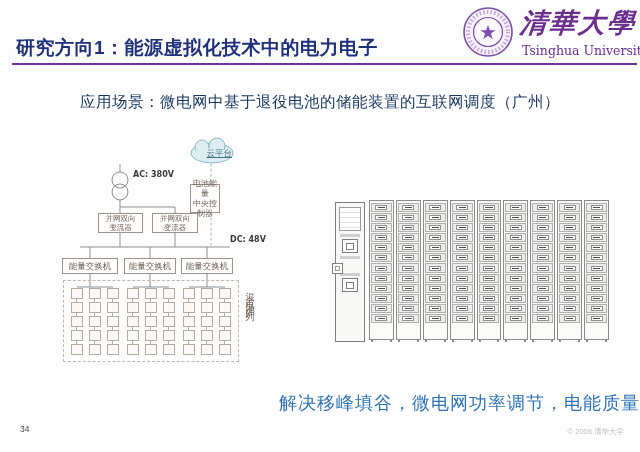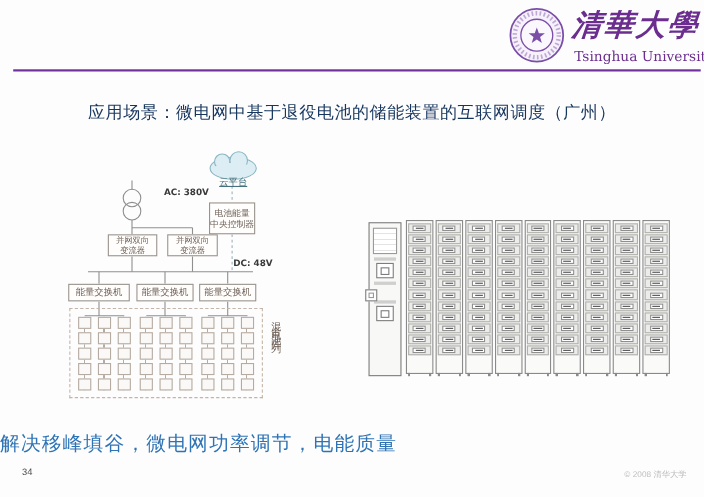--- a/index.html
+++ b/index.html
@@ -13,34 +13,34 @@
   .logo-seal{position:absolute;left:0;top:1px;}
   .logo-zh{position:absolute;left:58px;top:0;font-family:"DejaVu Serif","Liberation Serif",serif;
            font-size:27px;font-weight:bold;font-style:italic;color:var(--tsinghua);
            letter-spacing:2px;transform:skewX(-5deg);white-space:nowrap;}
   .logo-en{position:absolute;left:60px;top:38px;font-family:"DejaVu Serif","Liberation Serif",serif;
            font-size:12.5px;color:var(--tsinghua);white-space:nowrap;}
   
   .subtitle{position:absolute;left:0;right:0;top:92px;text-align:center;
             font-family:"DejaVu Serif","Liberation Serif",serif;
             font-size:15.5px;color:var(--subtitle);letter-spacing:.5px;}
-  .note{position:absolute;left:0;right:0;top:391px;text-align:left;
+  .note{position:absolute;left:0;right:0;top:391px;text-align:right;
         font-family:"DejaVu Serif","Liberation Serif",serif;
         font-size:18px;color:var(--note);letter-spacing:1px;}
   
   .page-num{position:absolute;left:20px;top:424px;font-size:8.5px;color:#4a4a4a;}
   .copyright{position:absolute;right:16px;top:427px;font-size:7.5px;color:#bdbdbd;}
   
   .diagram{position:absolute;left:60px;top:136px;width:270px;height:240px;
            font-family:"DejaVu Serif","Liberation Serif",serif;color:var(--diagram_text);}
   .diagram svg{position:absolute;left:0;top:0;}
   .dbox{position:absolute;border:1px solid #9a938c;background:#fffefd;box-sizing:border-box;
         display:flex;flex-direction:column;align-items:center;justify-content:center;
         text-align:center;line-height:1.25;font-size:8px;}
-  .cloud-label{position:absolute;left:132px;top:24px;width:40px;text-align:center;
+  .cloud-label{position:absolute;left:132px;top:12px;width:40px;text-align:right;
                font-size:8.5px;color:#45707e;text-decoration:underline;}
   .io-label{position:absolute;font-size:8px;font-weight:bold;color:#3a3a3a;
             font-family:"DejaVu Sans","Liberation Sans",sans-serif;white-space:nowrap;}
   .dashed-array{position:absolute;left:3px;top:144px;width:176px;height:82px;
                 border:1px dashed #c3b5a9;box-sizing:border-box;}
   .batt-group{position:absolute;top:152px;width:48px;height:67px;display:flex;gap:6px;}
   .batt-col{width:12px;display:flex;flex-direction:column;gap:3px;
             background:linear-gradient(to right,transparent 5px,#b6aba1 5px,#b6aba1 6px,transparent 6px);}
   .batt-cell{height:11px;box-sizing:border-box;border:1px solid #b6aba1;background:#fbf9f7;}
   .array-label{position:absolute;left:183px;top:149px;writing-mode:vertical-rl;
@@ -69,20 +69,21 @@
   .module-label{width:64%;height:5px;background:#fff;border:1px solid #8f8f8f;box-sizing:border-box;
                 display:flex;align-items:center;justify-content:center;}
   .module-label::after{content:"";width:70%;height:1px;background:#4d4d4d;display:block;}
   .rack-bottom{height:14px;flex:none;background:#fafaf8;}
 </style>
 </head>
 <body>
 
 <div class="slide">
 
+  <div class="title">研究方向1：能源虚拟化技术中的电力电子</div>
   <div class="title-underline"></div>
 
   <div class="logo">
     <svg class="logo-seal" width="52" height="52" viewBox="0 0 52 52">
       <circle cx="26" cy="26" r="24" fill="#f6f1fa" stroke="#7a4fa8" stroke-width="1.6"></circle>
       <circle cx="26" cy="26" r="20" fill="none" stroke="#7a4fa8" stroke-width="4" stroke-dasharray="1.5 2.2" opacity="0.45"></circle>
       <circle cx="26" cy="26" r="14.5" fill="#fbf8fd" stroke="#7a4fa8" stroke-width="1.2"></circle>
       <polygon points="26,19 27.9,24.2 33.4,24.2 29,27.6 30.6,33 26,29.8 21.4,33 23,27.6 18.6,24.2 24.1,24.2" fill="#7a4fa8"></polygon>
     </svg>
     <div class="logo-zh">清華大學</div>
@@ -118,24 +119,24 @@
         <path d="M20,111 H170"></path>
         <path d="M30,111 V122 M90,111 V122 M147,111 V122"></path>
         <path d="M30,138 V151 M17,151 H53"></path>
         <path d="M90,138 V151 M73,151 H109"></path>
         <path d="M147,138 V151 M129,151 H165"></path>
       </g>
     </svg>
 
     <div class="cloud-label">云平台</div>
 
-    <div class="io-label" style="left:89px;top:34px;">AC: 380V</div>
-    <div class="io-label" style="left:128px;top:99px;padding-left:24px;">DC: 48V</div>
-
-    <div class="dbox" style="left:130px;top:48px;width:42px;height:29px;">
+    <div class="io-label" style="left:73px;top:34px;">AC: 380V</div>
+    <div class="io-label" style="left:146px;top:99px;padding-left:24px;">DC: 48V</div>
+
+    <div class="dbox" style="left:130px;top:48px;width:30px;height:29px;">
       <span>电池能量</span>
       <span>中央控制器</span>
     </div>
     <div class="dbox" style="left:38px;top:77px;width:45px;height:20px;font-size:7.5px;">
       <span>并网双向</span>
       <span>变流器</span>
     </div>
     <div class="dbox" style="left:92px;top:77px;width:46px;height:20px;font-size:7.5px;">
       <span>并网双向</span>
       <span>变流器</span>

